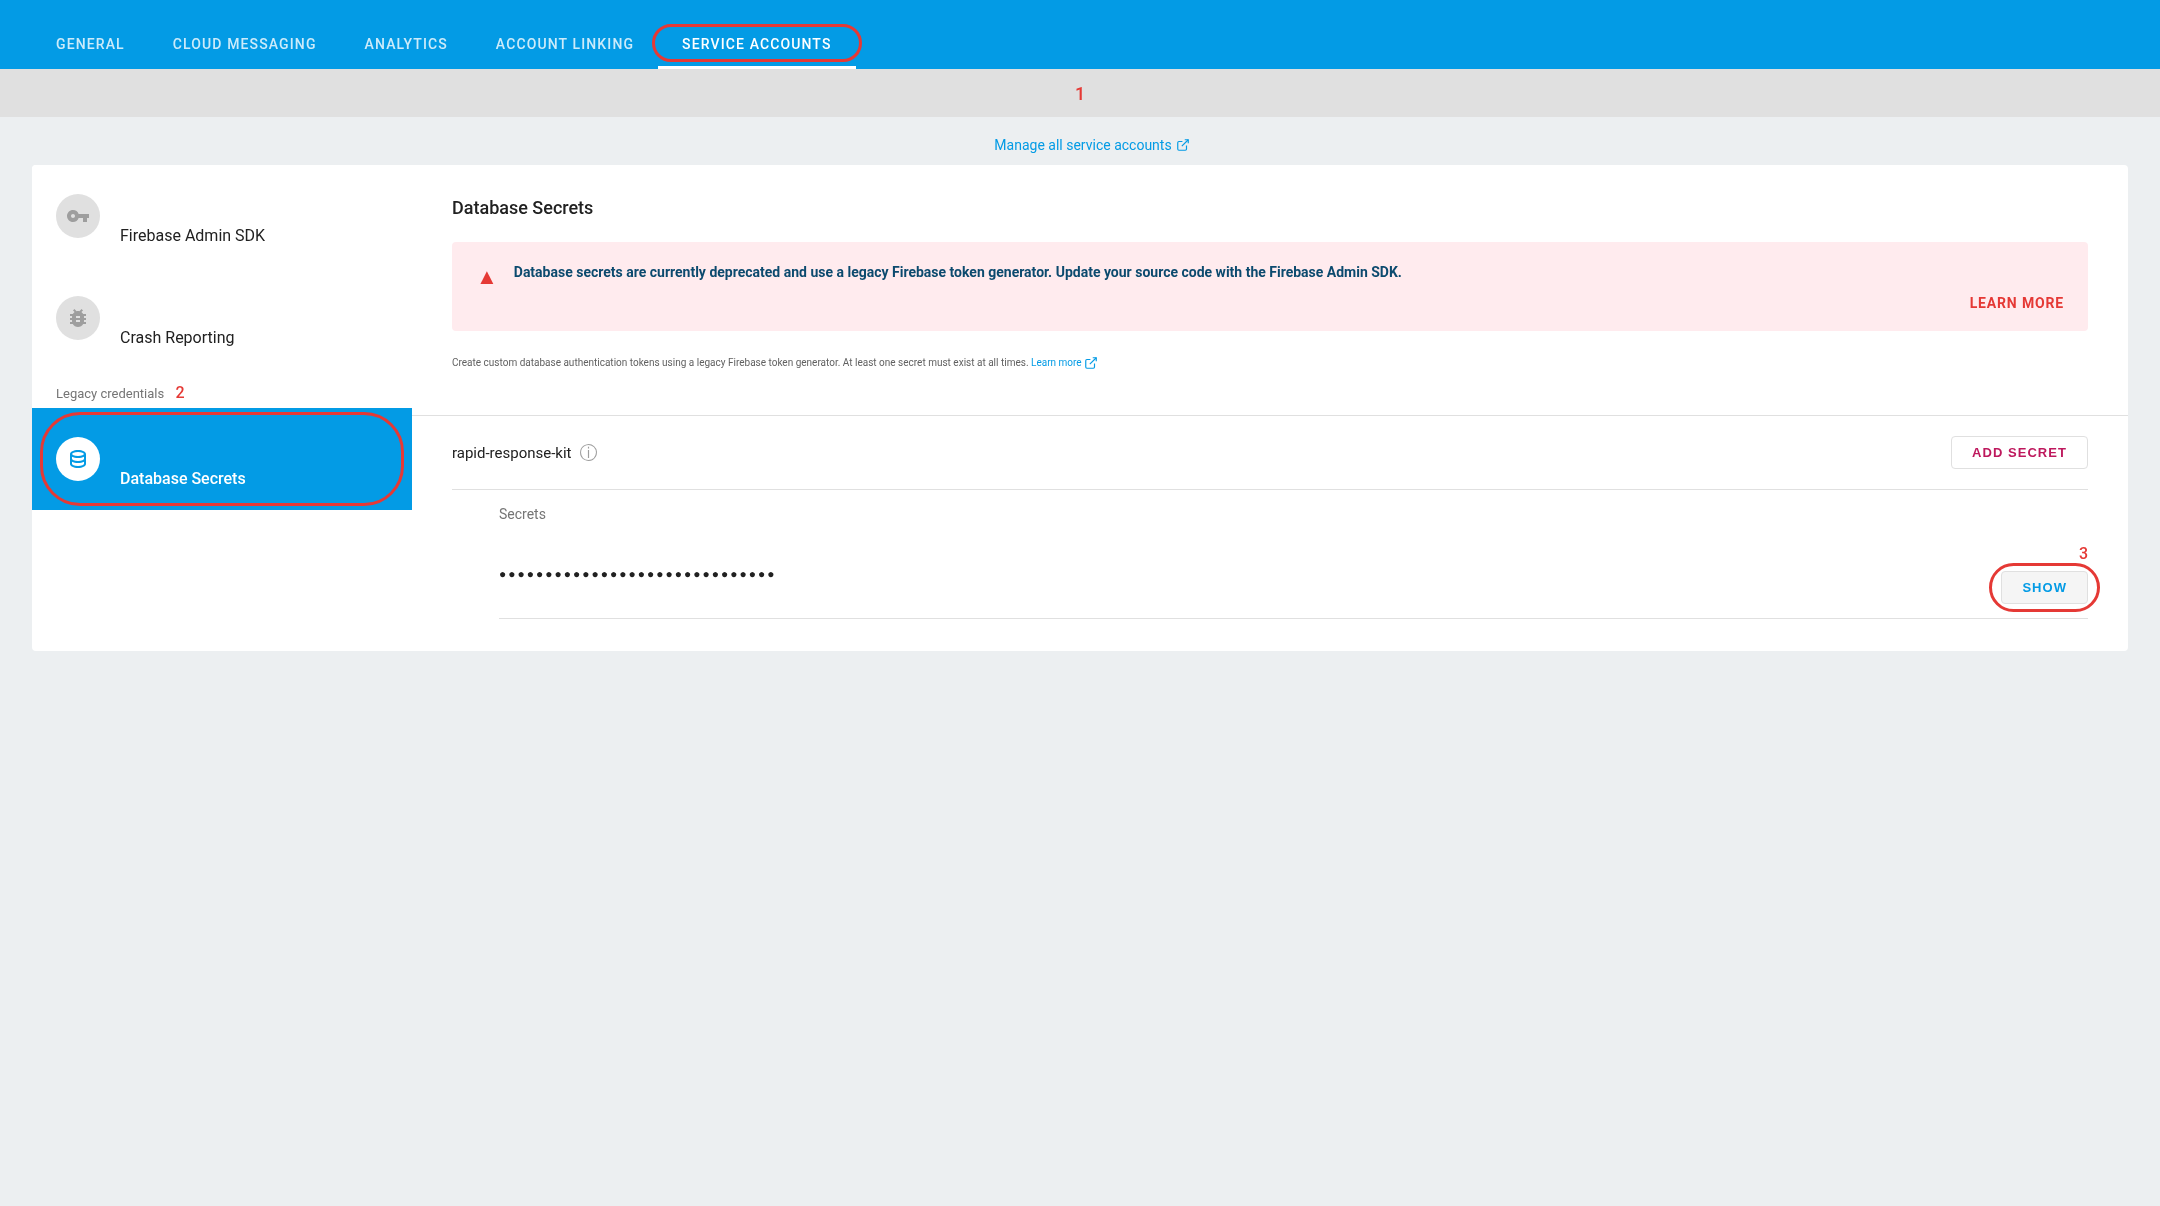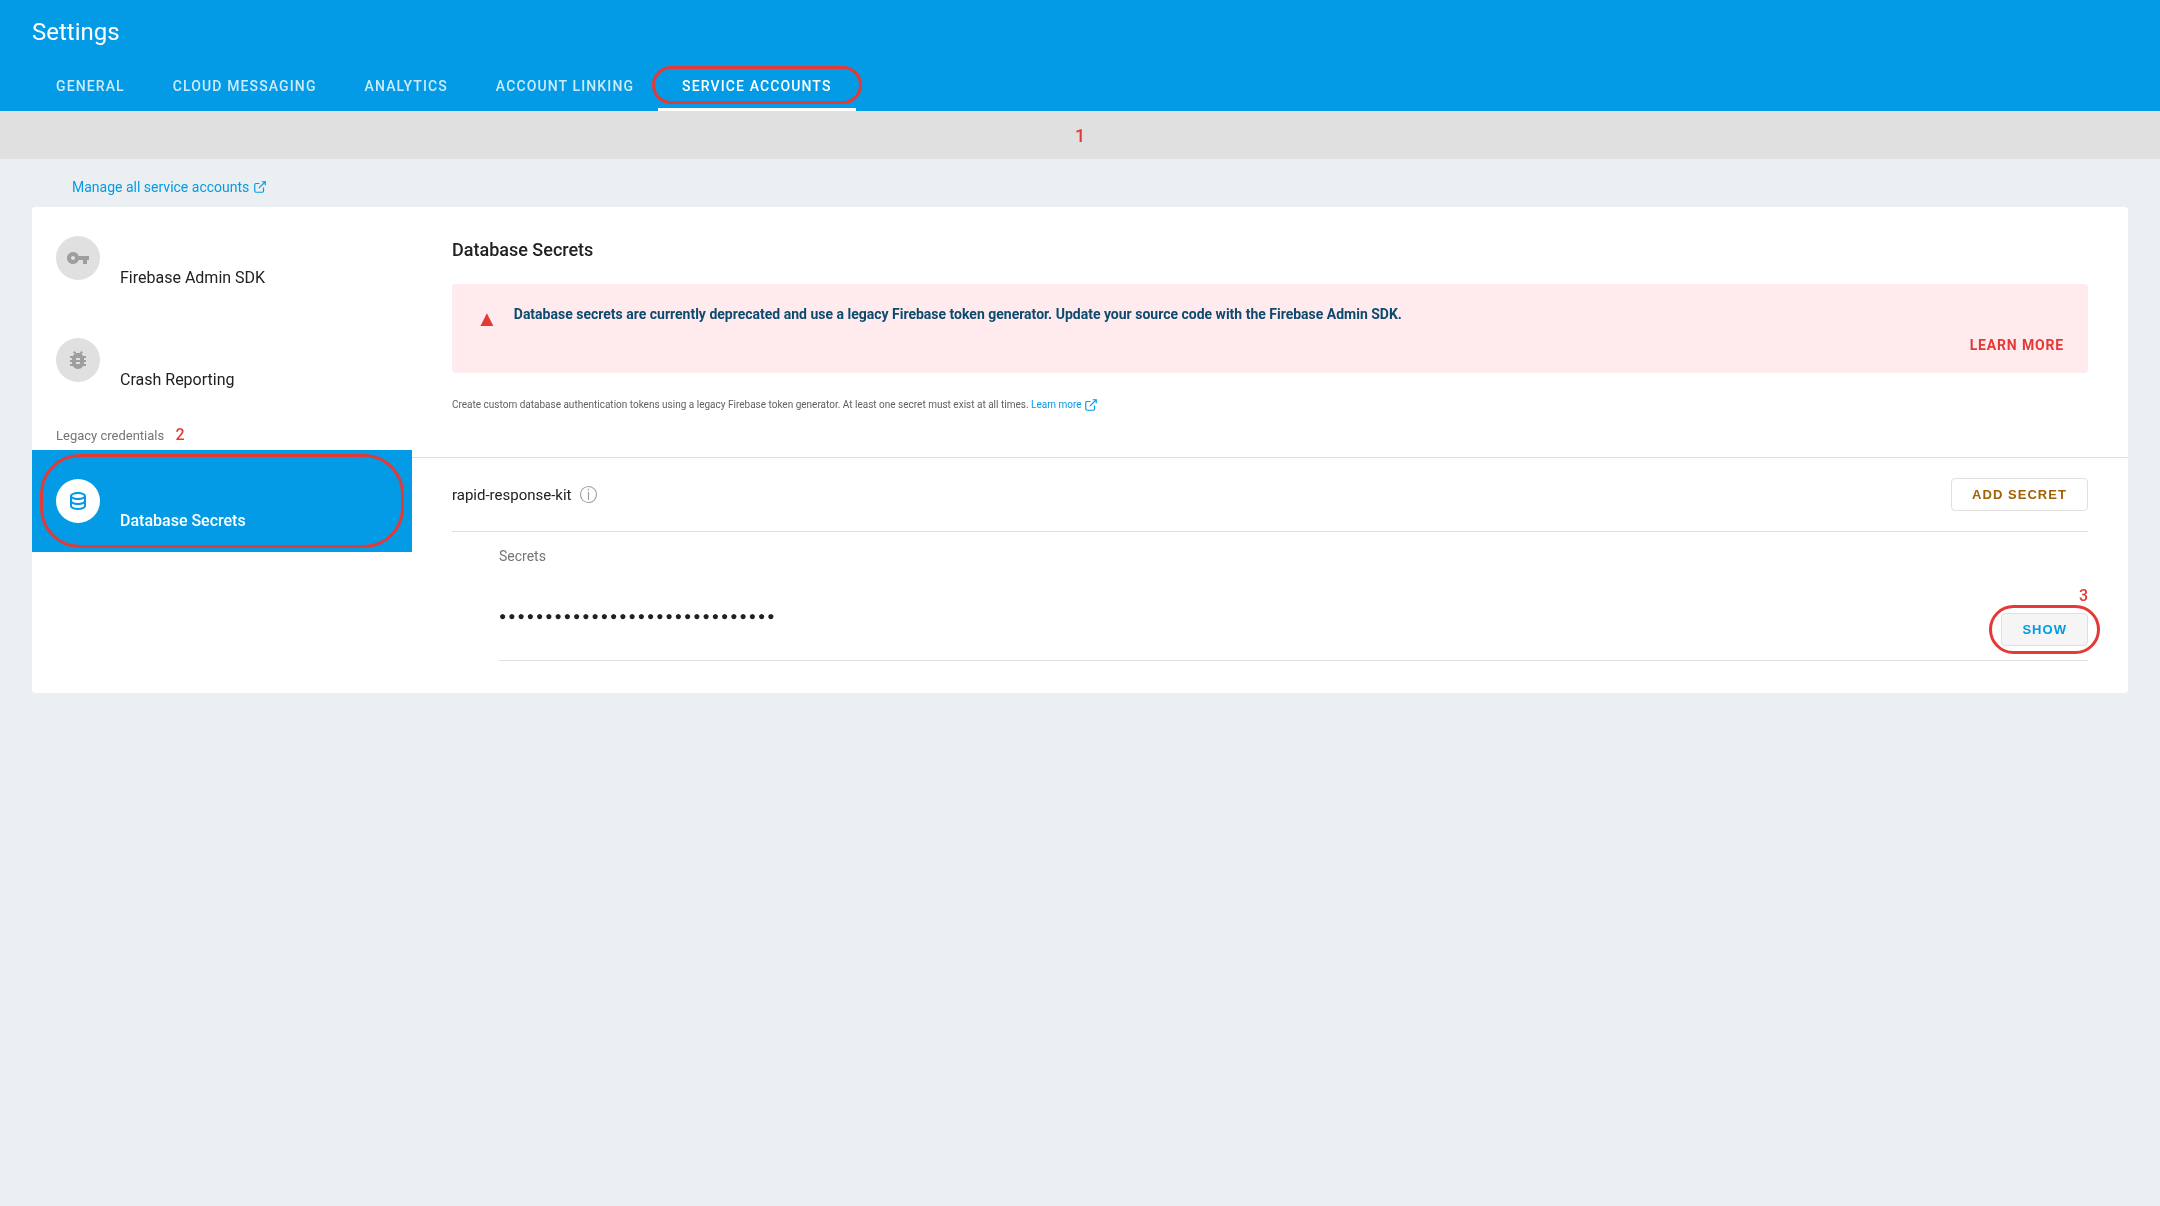--- a/index.html
+++ b/index.html
@@ -49,21 +49,21 @@
     }
     .step-number {
       color: #e53935;
       font-size: 18px;
       font-weight: 500;
     }
 
     
     .manage-link-bar {
       display: flex;
-      justify-content: flex-start;
+      justify-content: center;
       padding: 20px 48px 12px 72px;
     }
     .manage-link {
       color: #039be5;
       font-size: 14px;
       text-decoration: none;
       display: flex;
       align-items: center;
       gap: 4px;
       cursor: pointer;
@@ -227,21 +227,21 @@
       font-size: 15px;
       color: #212121;
     }
     .help-icon {
       color: #9e9e9e;
       font-size: 18px;
       cursor: pointer;
     }
     .add-secret-btn {
       background: #fff;
-      color: #a16207;
+      color: #be185d;
       border: 1px solid #e0e0e0;
       border-radius: 4px;
       padding: 8px 20px;
       font-size: 13px;
       font-weight: 700;
       letter-spacing: 0.08em;
       cursor: pointer;
       text-transform: uppercase;
     }
 
@@ -330,21 +330,20 @@
       display: inline-block;
       width: 14px;
       height: 14px;
       vertical-align: middle;
     }
   </style>
 </head>
 <body>
 
 <div class="app-header">
-  <div class="app-title">Settings</div>
   <nav class="nav-tabs">
     <div class="nav-tab">GENERAL</div>
     <div class="nav-tab">CLOUD MESSAGING</div>
     <div class="nav-tab">ANALYTICS</div>
     <div class="nav-tab">ACCOUNT LINKING</div>
     <div class="nav-tab active service-accounts-tab">
       <span>SERVICE ACCOUNTS</span>
       <div class="tab-circle"></div>
     </div>
   </nav>

